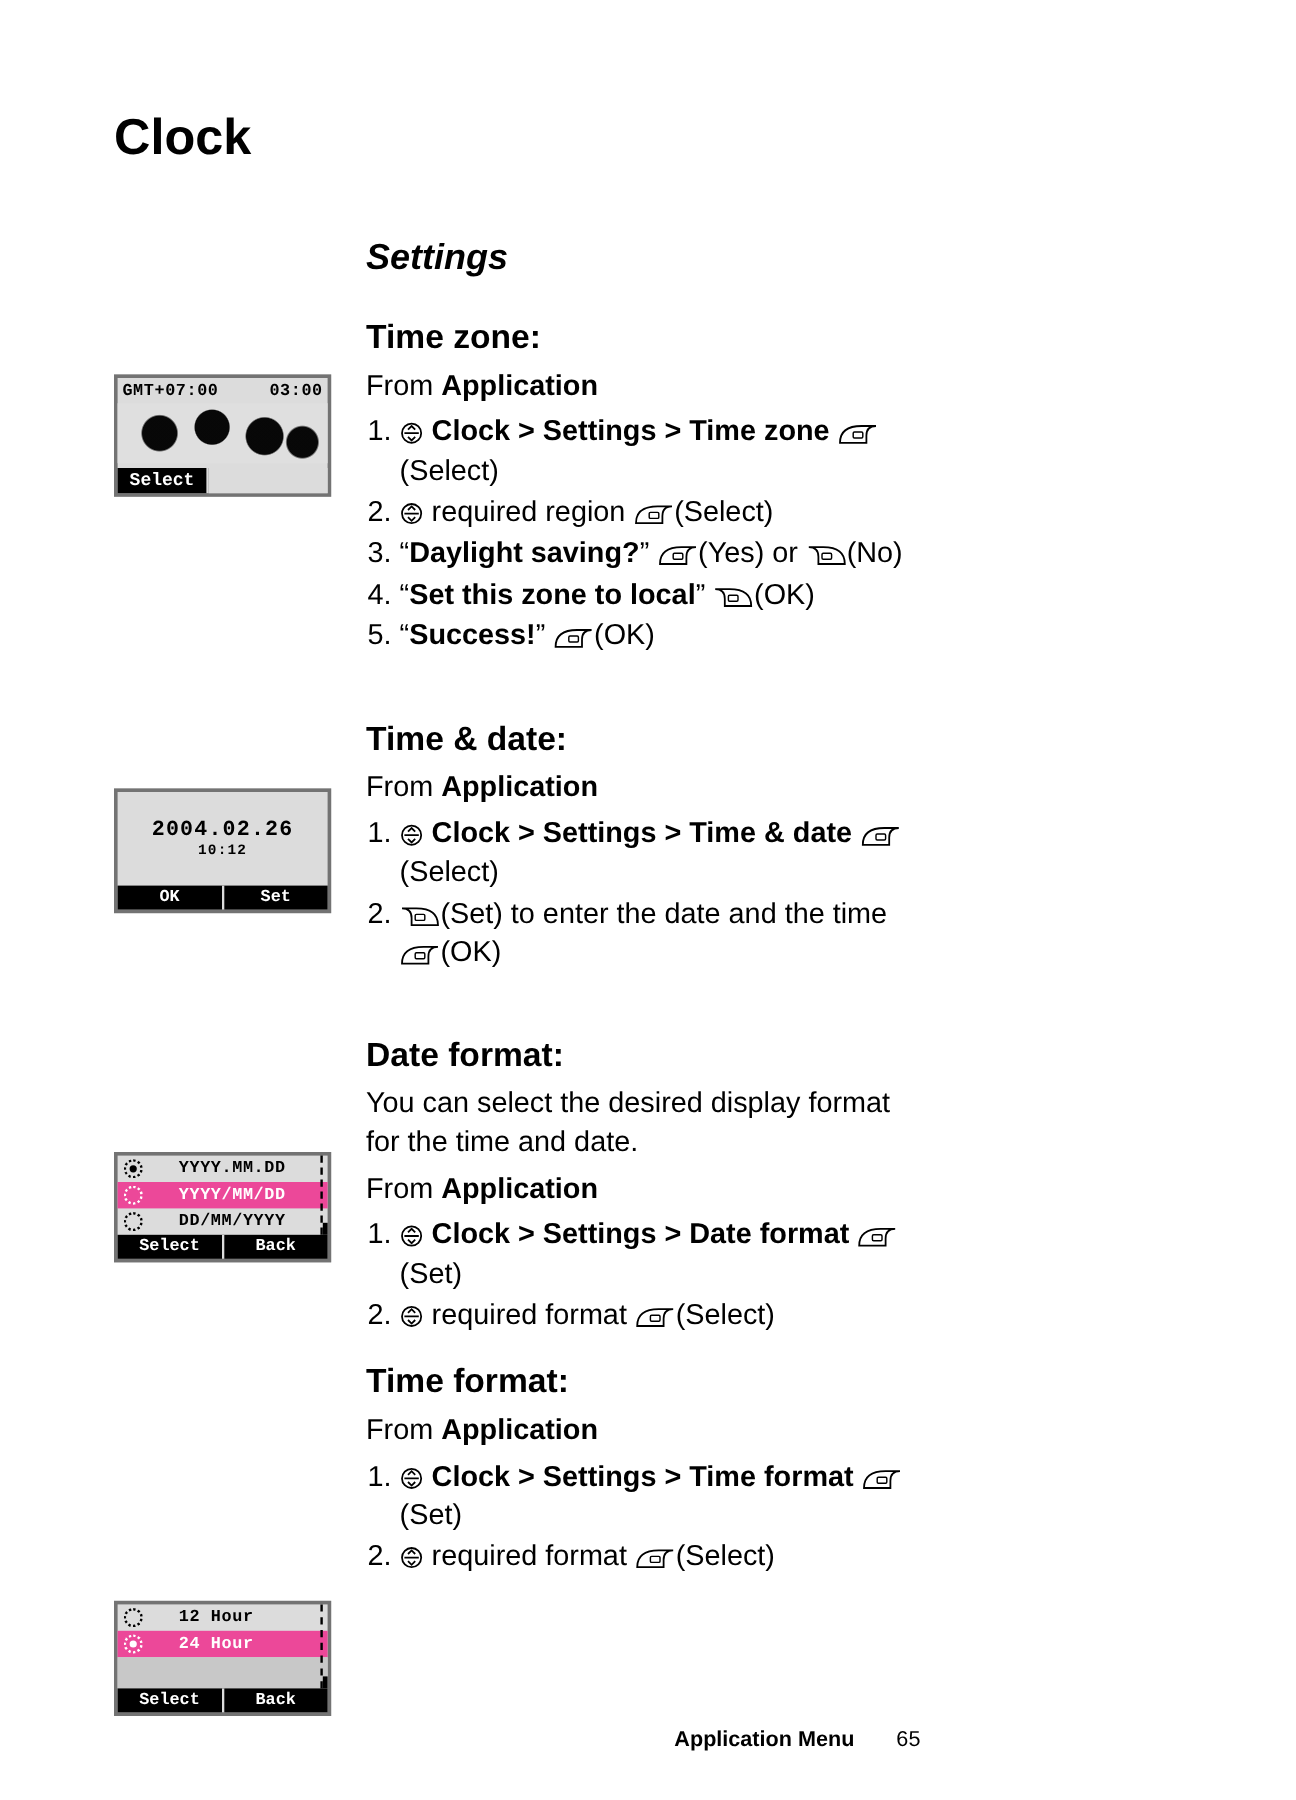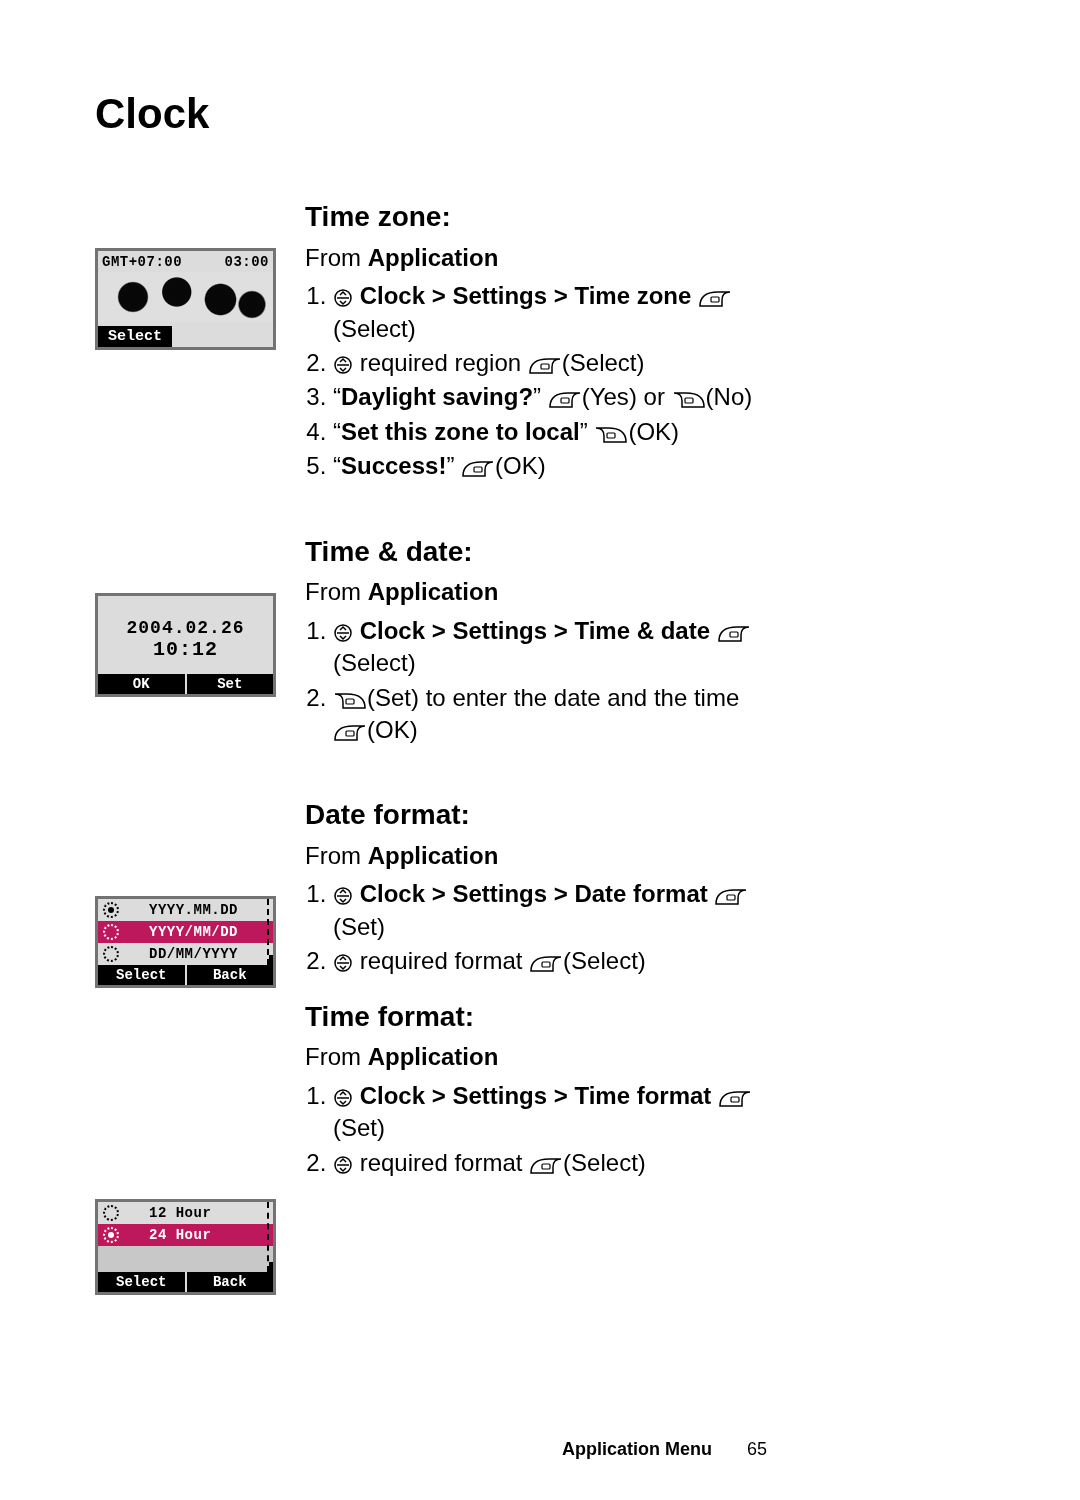--- a/index.html
+++ b/index.html
@@ -92,27 +92,27 @@
   .softbar .sk {
     background:#000;
     padding:2px 10px;
     text-align:center;
   }
   .softbar .sk-left { border-right:2px solid #dcdcdc; }
   .softbar .gap { flex:1; background:#dcdcdc; }
   
   .td-screen { text-align:center; padding-top:22px; height:78px; box-sizing:border-box;}
   .td-date { font-weight:bold; font-size:18px; letter-spacing:1px;}
-  .td-time { font-weight:bold; font-size:20px; letter-spacing:1px;text-align:center;}
+  .td-time { font-weight:bold; font-size:12px; letter-spacing:1px;text-align:center;}
   .softbar-full { display:flex; }
   .softbar-full .sk { flex:1; background:#000; color:#fff; text-align:center; padding:2px 0; font-weight:bold;}
   .softbar-full .sk:first-child { border-right:2px solid #dcdcdc;}
   
   .opt-row { display:flex; align-items:center; padding:3px 5px; font-weight:bold; letter-spacing:0.5px;gap:24px;}
-  .opt-row.sel { background:#be185d; color:#fff; }
+  .opt-row.sel { background:#ec4899; color:#fff; }
   .radio { width:12px; height:12px; border:2px dotted currentColor; border-radius:50%; margin-right:6px; display:inline-flex; align-items:center; justify-content:center;}
   .radio.filled::after{content:""; width:6px;height:6px;border-radius:50%; background:currentColor;}
   .scroll-edge{position:absolute; right:0; top:0; bottom:20px; width:4px; border-left:2px dashed #000;}
   .scroll-thumb-bot{position:absolute; right:0; bottom:20px; width:4px; height:10px; background:#000;}
   
   .worldmap{height:50px; margin:2px 0 4px 0; background:
     radial-gradient(circle at 20% 50%, #222 10%, transparent 11%),
     radial-gradient(circle at 45% 40%, #222 14%, transparent 15%),
     radial-gradient(circle at 70% 55%, #222 12%, transparent 13%),
     radial-gradient(circle at 88% 65%, #222 8%, transparent 9%),
@@ -128,20 +128,21 @@
   }
   .footer .label { font-weight:bold; font-family: Arial, sans-serif; margin-right:30px;}
 </style>
 </head>
 <body>
 
 <div class="page">
 
   <h1 class="page-title">Clock</h1>
 
+  <h2 class="section-title">Settings</h2>
 
   <div class="block">
     <div class="screen-col">
       <div style="height:50px"></div>
       <div class="phone-screen">
         <div class="topbar">
           <span>GMT+07:00</span>
           <span>03:00</span>
         </div>
         <div class="worldmap"></div>
@@ -279,20 +280,21 @@
         <div class="scroll-edge"></div>
         <div class="scroll-thumb-bot"></div>
         <div class="softbar-full">
           <span class="sk">Select</span>
           <span class="sk">Back</span>
         </div>
       </div>
     </div>
     <div class="text-col">
       <p class="subhead">Date format:</p>
+      <p style="margin:0 0 6px 0;">You can select the desired display format for the time and date.</p>
       <p class="from-line">
         <span>From</span> <span class="bold">Application</span>
       </p>
       <ol class="steps">
         <li>
           <span class="nav-icon"><svg width="20" height="20">
                 <circle cx="10" cy="10" r="8" fill="none" stroke="#000" stroke-width="1.5"></circle>
                 <line x1="4" y1="10" x2="16" y2="10" stroke="#000" stroke-width="1.5"></line>
                 <polyline points="7,7 10,4 13,7" fill="none" stroke="#000" stroke-width="1.5"></polyline>
                 <polyline points="7,13 10,16 13,13" fill="none" stroke="#000" stroke-width="1.5"></polyline>

